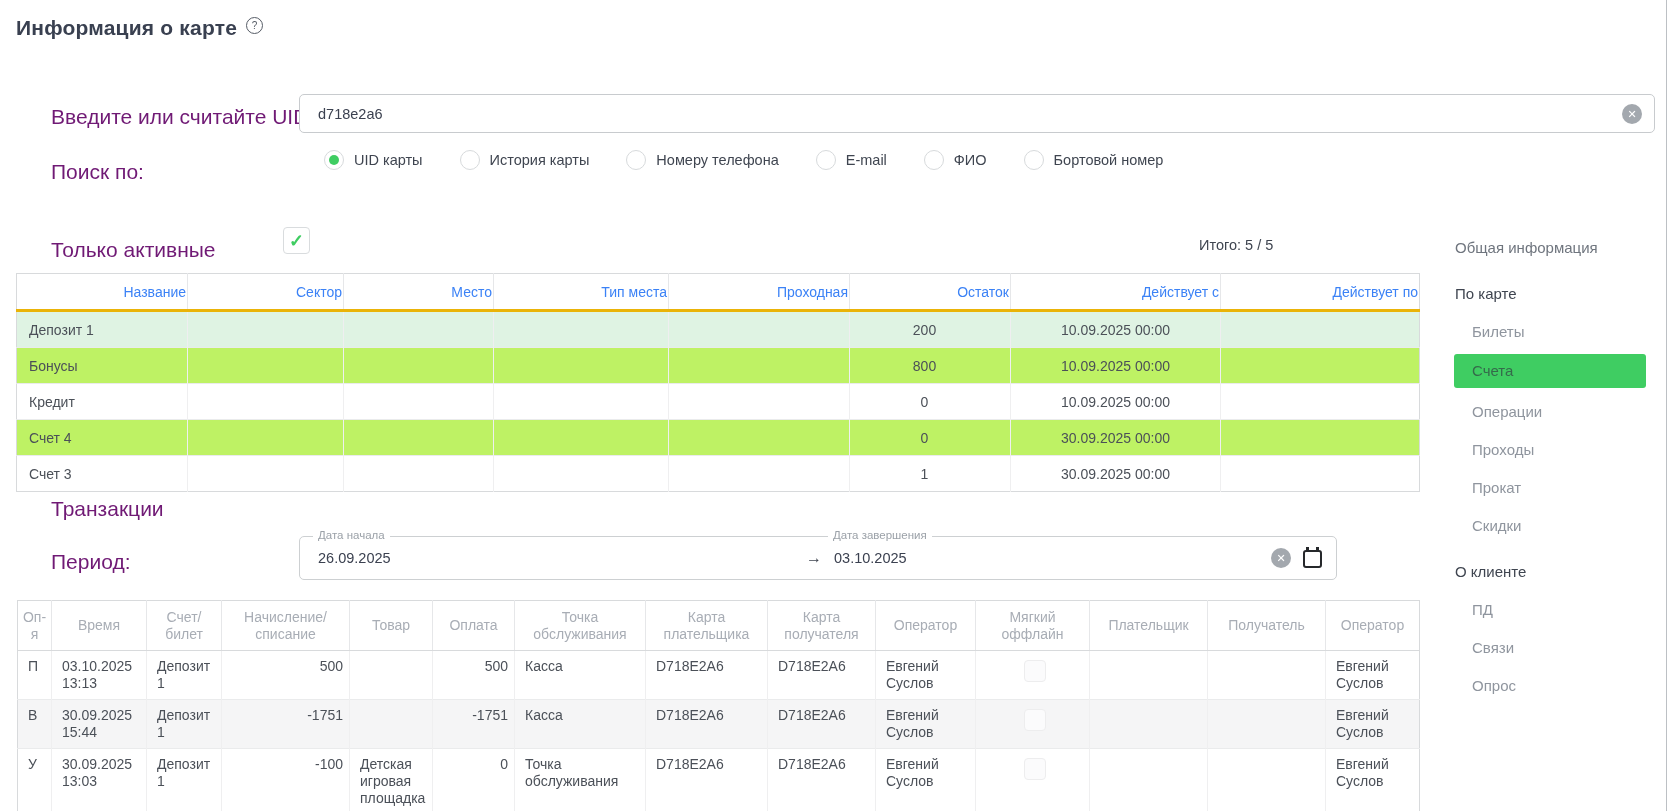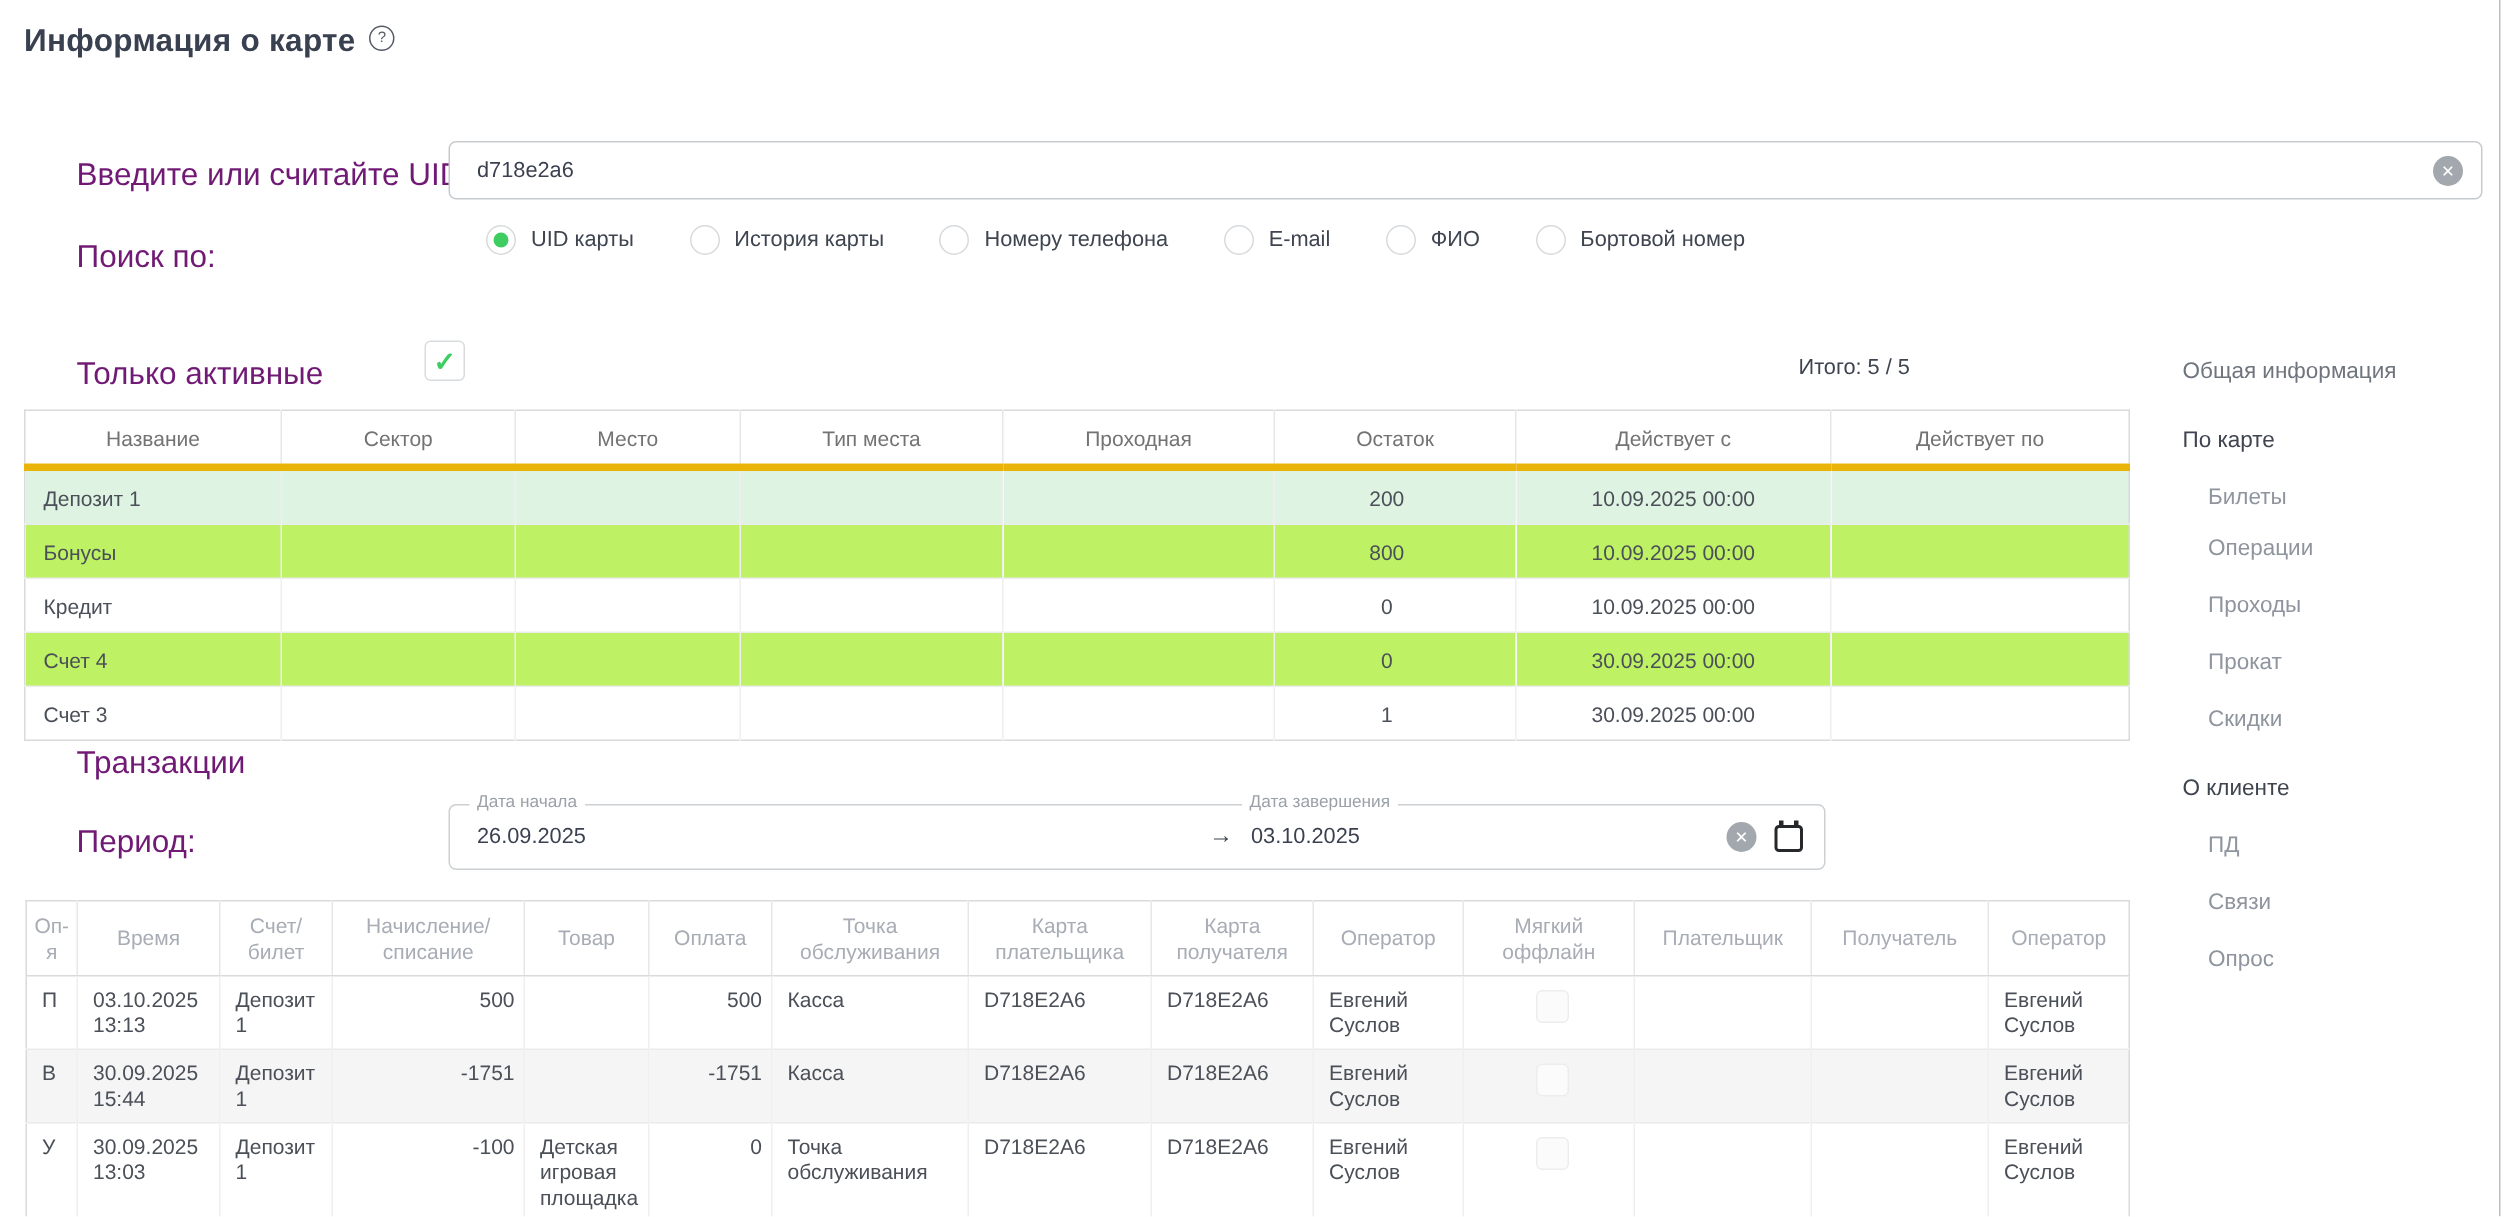--- a/index.html
+++ b/index.html
@@ -30,40 +30,40 @@
   .radio-opt.checked .radio::after{content:"";position:absolute;inset:4px;border-radius:50%;background:#3fcd62;}
 
   
   .checkbox{position:absolute;left:283px;top:227px;width:25px;height:25px;border:1px solid #d9dcde;border-radius:4px;
     background:#fff;display:flex;align-items:center;justify-content:center;color:#3fcd62;font-size:18px;font-weight:700;cursor:pointer;}
   .total{position:absolute;left:1199px;top:237px;width:220px;text-align:left;font-size:14.5px;color:#3f4550;}
 
   
   table{border-collapse:collapse;table-layout:fixed;background:#fff;}
   .t1{position:absolute;left:16px;top:273px;width:1403px;border:1px solid #d8dadc;font-size:14px;}
-  .t1 th{height:33px;font-weight:400;color:#737373;text-align:center;border-bottom:5px solid #eab308;
+  .t1 th{height:33px;font-weight:400;color:#3b82f6;text-align:right;border-bottom:3px solid #eab308;
     border-left:1px solid #e6e7e9;overflow:hidden;white-space:nowrap;}
   .t1 th:first-child{border-left:none;}
   .t1 td{height:33px;border-top:1px solid #eaebec;border-left:1px solid #efeff0;color:#4b5058;
     overflow:hidden;white-space:nowrap;}
   .t1 td:first-child{border-left:none;}
   .t1 tr.hl td{background:#dff3e3;border-top:1px solid #c6ebcf;}
   .t1 tr.alt td{background:#bef264;}
   .al{text-align:left;padding-left:12px;}
   .ar{text-align:center;padding-right:12px;}
   .ac{text-align:center;}
 
   
   .menu{position:absolute;left:278px;top:333px;width:247px;background:#fff;border:1px solid #ededee;
     box-shadow:0 2px 10px rgba(0,0,0,.15);padding:2px 0;z-index:6;}
   .menu-item{height:31px;line-height:31px;padding-left:13px;font-size:14.5px;color:#4b5058;cursor:pointer;box-sizing:border-box;}
   .menu-item.flagged{border:2px solid #e01f1f;margin-right:9px;line-height:27px;}
 
   
-  .datefield{position:absolute;left:299px;top:536px;width:918px;height:44px;border:1px solid #cdd0d2;
+  .datefield{position:absolute;left:299px;top:536px;width:1038px;height:44px;border:1px solid #cdd0d2;
     border-radius:5px;background:#fff;box-sizing:border-box;}
   .df-legend{position:absolute;top:-8px;font-size:11.5px;color:#9ba1a8;background:#fff;padding:0 5px;white-space:nowrap;}
   .df-legend.start{left:13px;}
   .df-legend.end{left:528px;}
   .df-value{position:absolute;top:0;height:100%;display:flex;align-items:center;font-size:14.5px;color:#3b4150;cursor:text;}
   .df-value.start{left:18px;}
   .df-value.end{left:534px;}
   .df-arrow{position:absolute;left:506px;top:0;height:100%;display:flex;align-items:center;font-size:16px;color:#3f4550;}
   .df-clear{position:absolute;right:45px;top:11px;}
   .cal-icon{position:absolute;right:14px;top:13px;width:15px;height:14px;border:2px solid #26282b;border-radius:3px;cursor:pointer;}
@@ -325,20 +325,21 @@
         <td></td>
         <td>Евгений Суслов</td>
       </tr>
     </tbody>
   </table>
 
   <div class="sidebar">
     <div class="sb-link">Общая информация</div>
     <div class="sb-section">По карте</div>
     <div class="sb-item">Билеты</div>
+    <div class="sb-item selected">Счета</div>
     <div class="sb-item after-pill">Операции</div>
     <div class="sb-item">Проходы</div>
     <div class="sb-item">Прокат</div>
     <div class="sb-item">Скидки</div>
     <div class="sb-section">О клиенте</div>
     <div class="sb-item">ПД</div>
     <div class="sb-item">Связи</div>
     <div class="sb-item">Опрос</div>
   </div>
 

